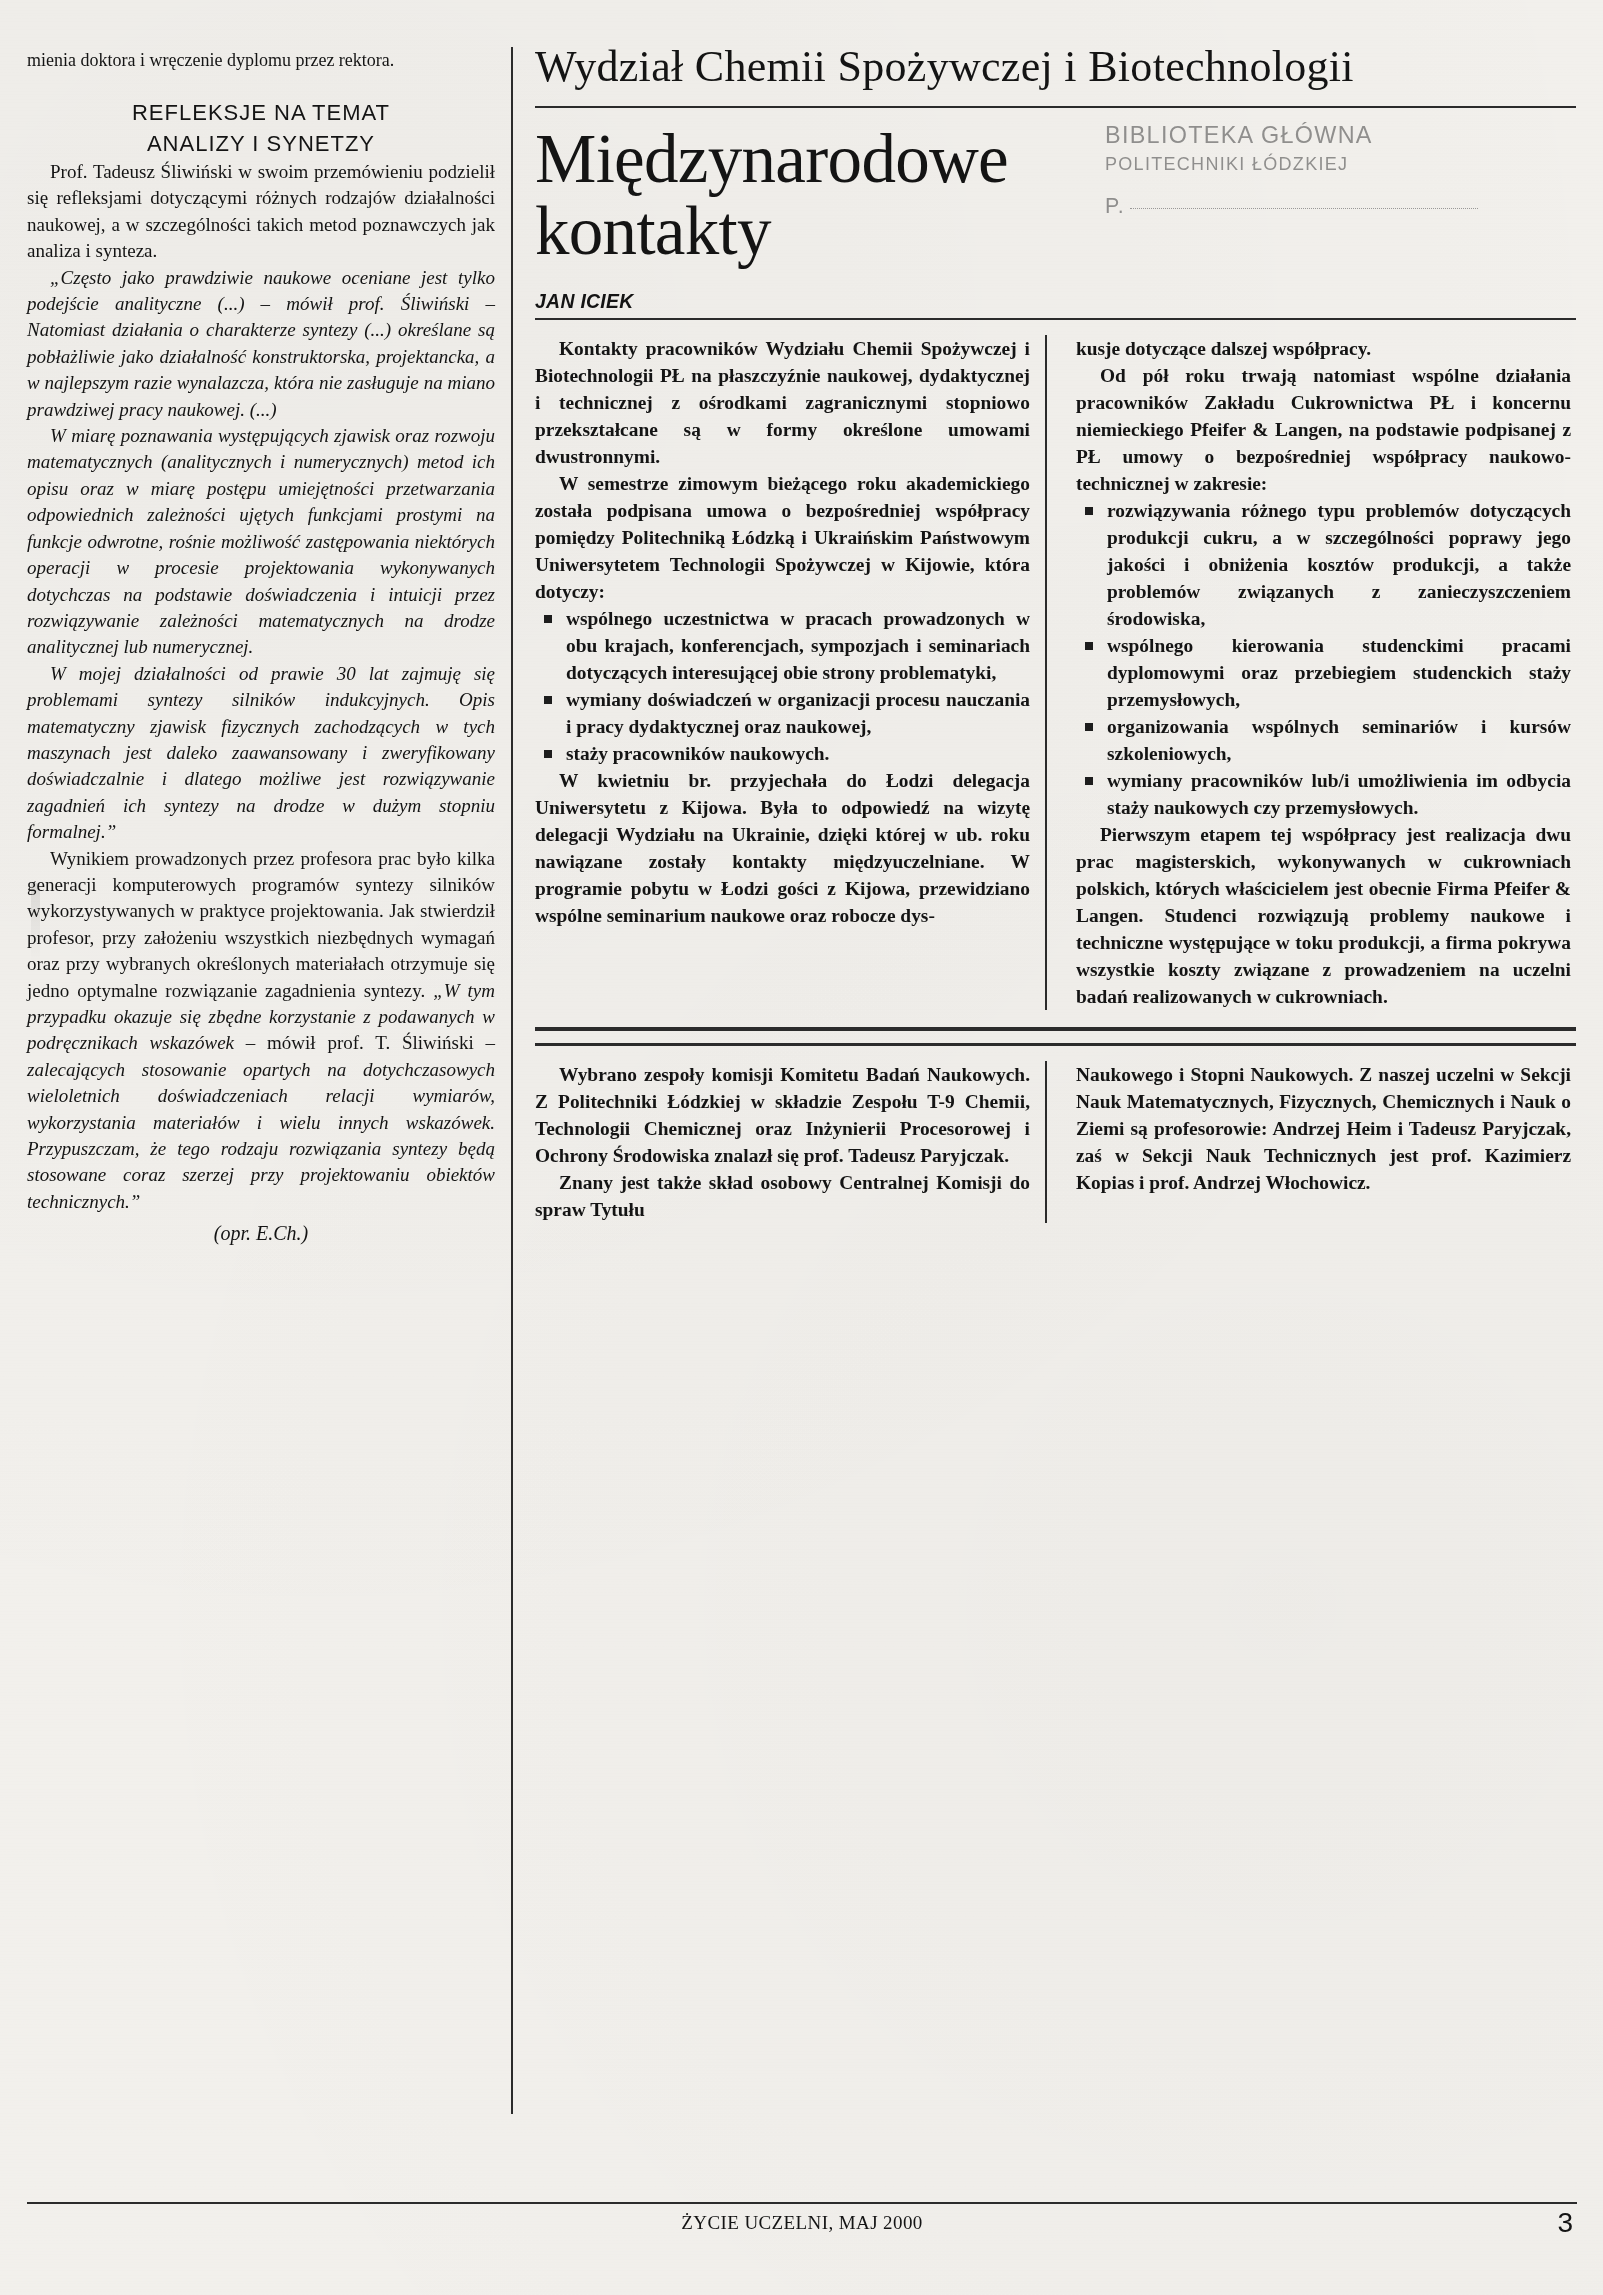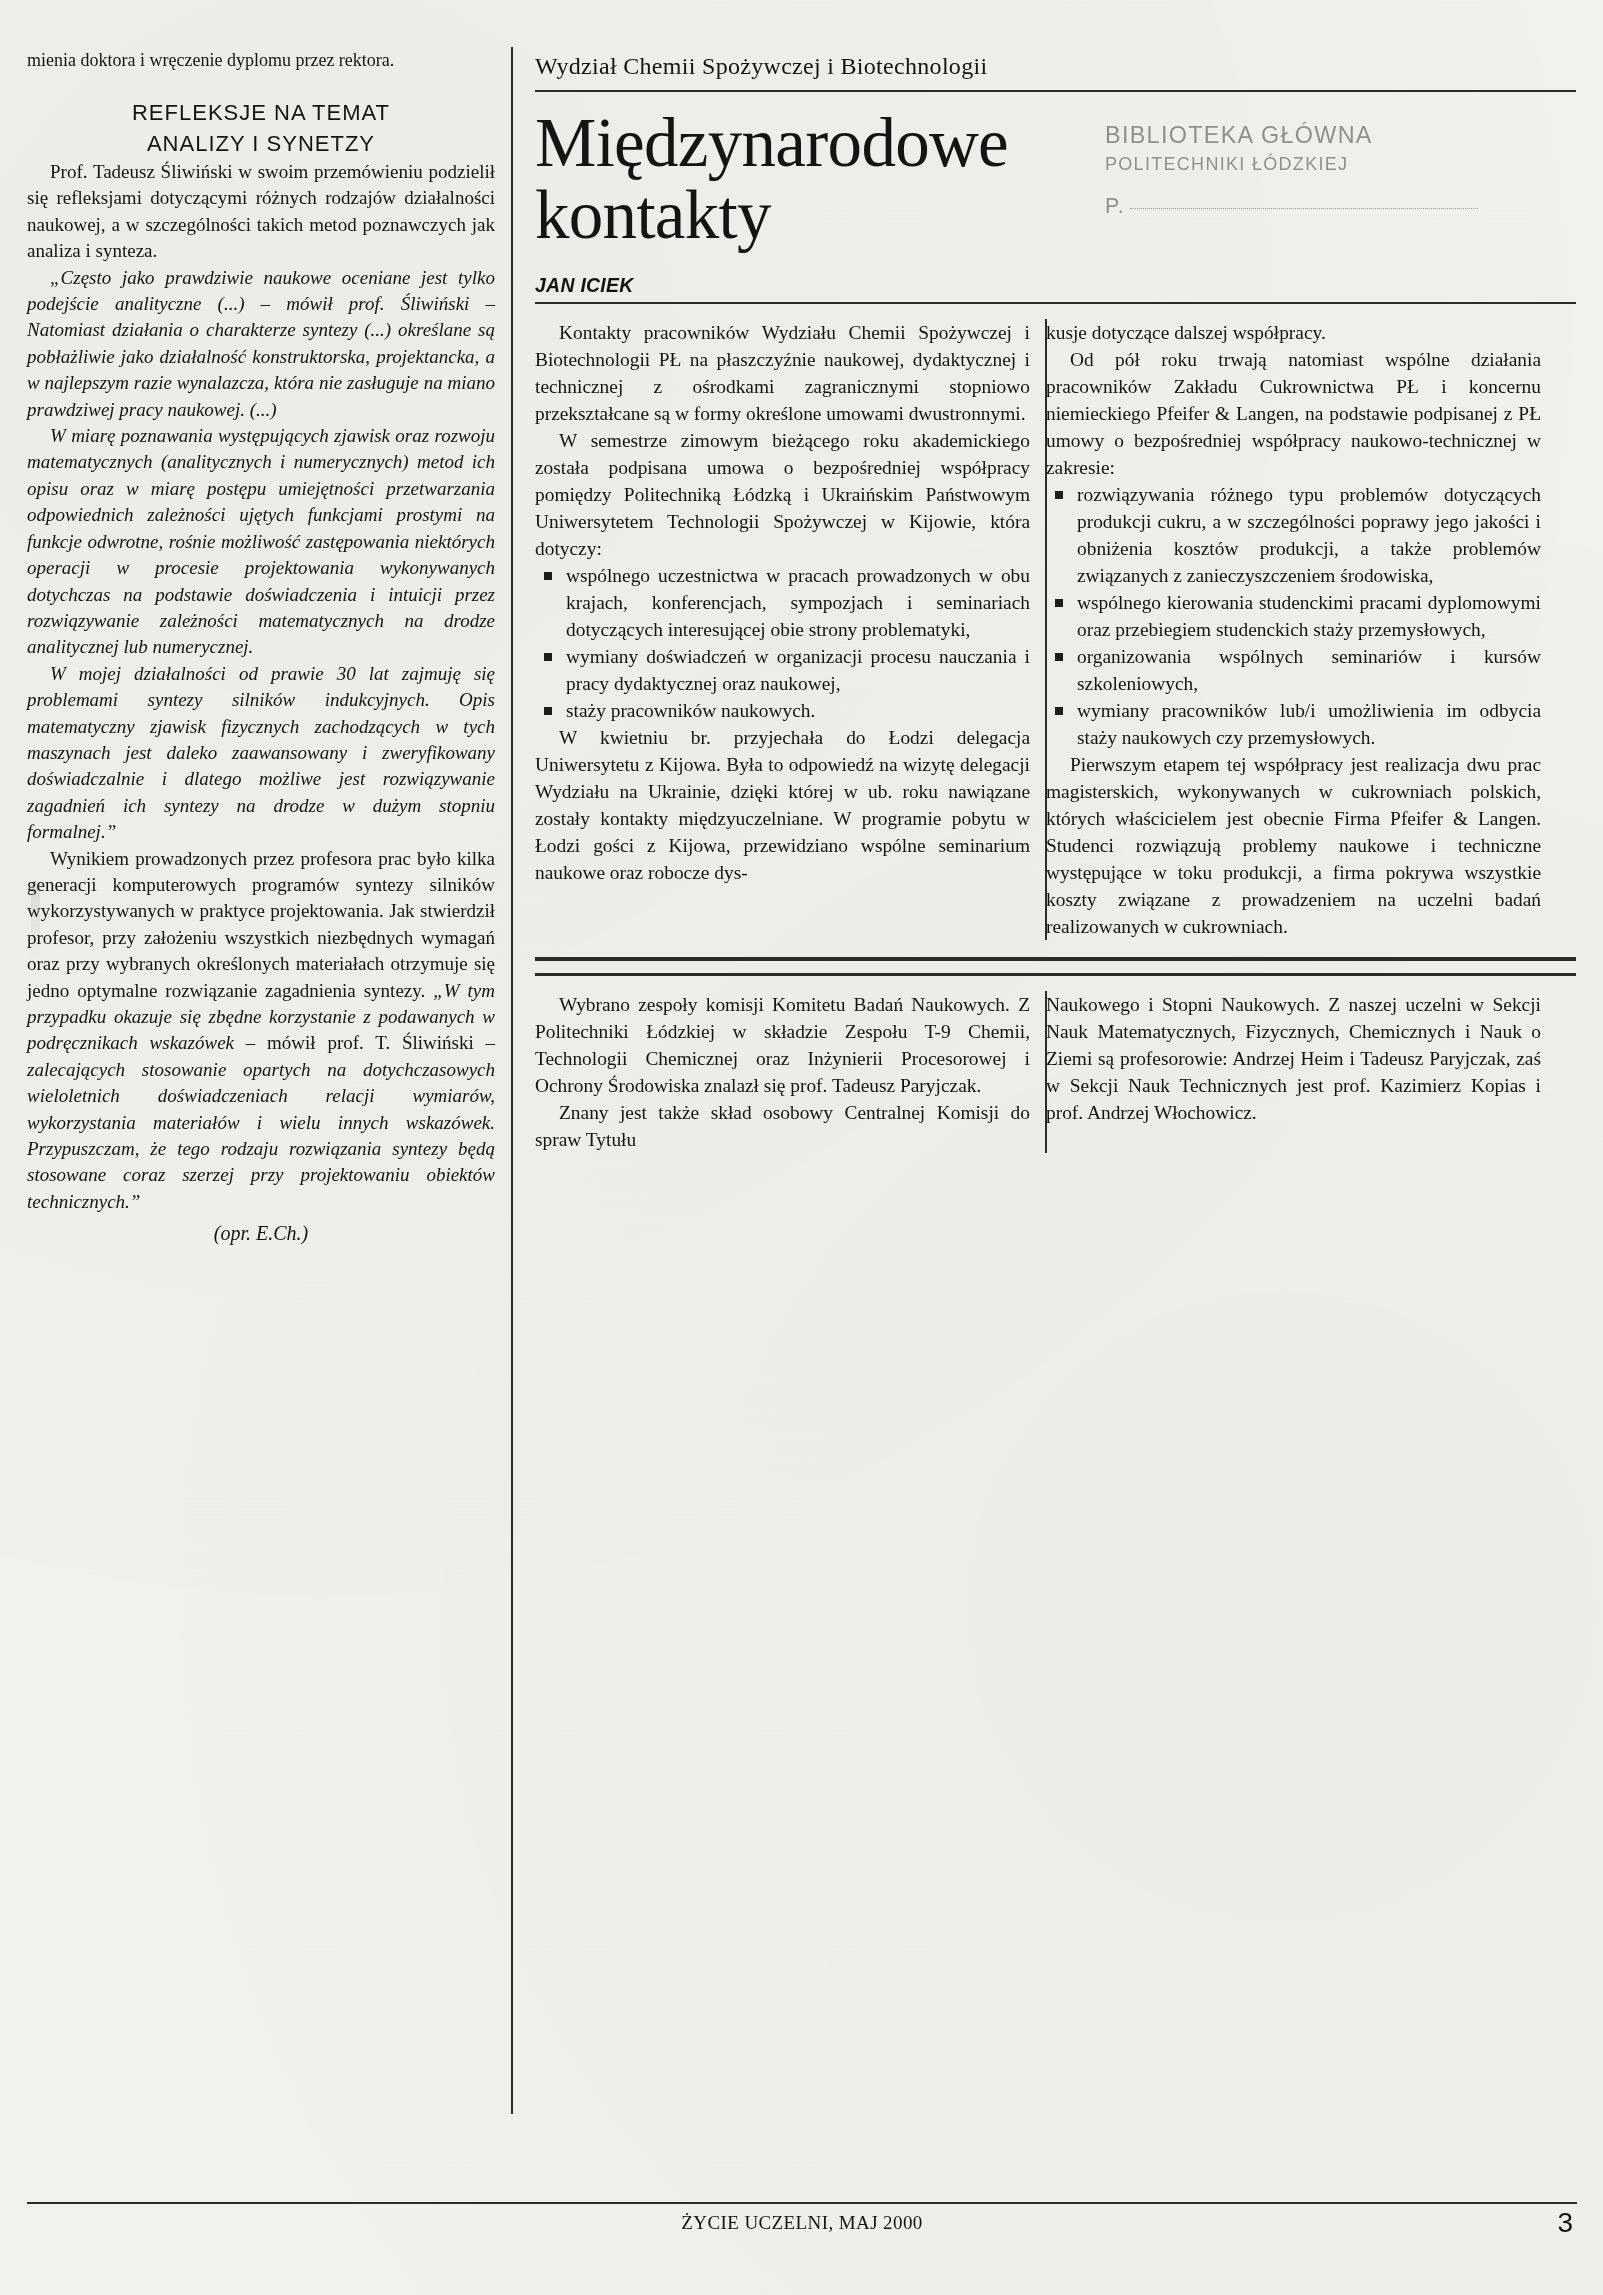--- a/index.html
+++ b/index.html
@@ -82,24 +82,24 @@
   }
   
   .col-right {
     position: absolute;
     left: 508px;
     top: 0;
     width: 1041px;
   }
   .dept-title {
     font-family: "Liberation Serif", serif;
-    font-size: 24px;
+    font-size: 44px;
     letter-spacing: 0.3px;
     line-height: 39px;
-    padding-bottom: 4px;
+    padding-bottom: 20px;
     border-bottom: 2px solid #2b2b2b;
     white-space: nowrap;
   }
   .big-title {
     font-family: "Liberation Serif", serif;
     font-size: 69px;
     line-height: 72px;
     letter-spacing: -0.7px;
     margin-top: 14.7px;
     position: relative;
@@ -136,21 +136,22 @@
   }
   .rule-thin {
     height: 2px;
     background: #2b2b2b;
     margin-top: 5.4px;
   }
   .two-col {
     position: relative;
     margin-top: 14.7px;
     display: flex;
-    gap: 16px;
+    gap: 46px;
+    font-weight: bold;
   }
   .two-col .cc {
     width: 495px;
   }
   .two-col .divider {
     position: absolute;
     left: 510px;
     top: 0;
     bottom: 0;
     width: 2px;

